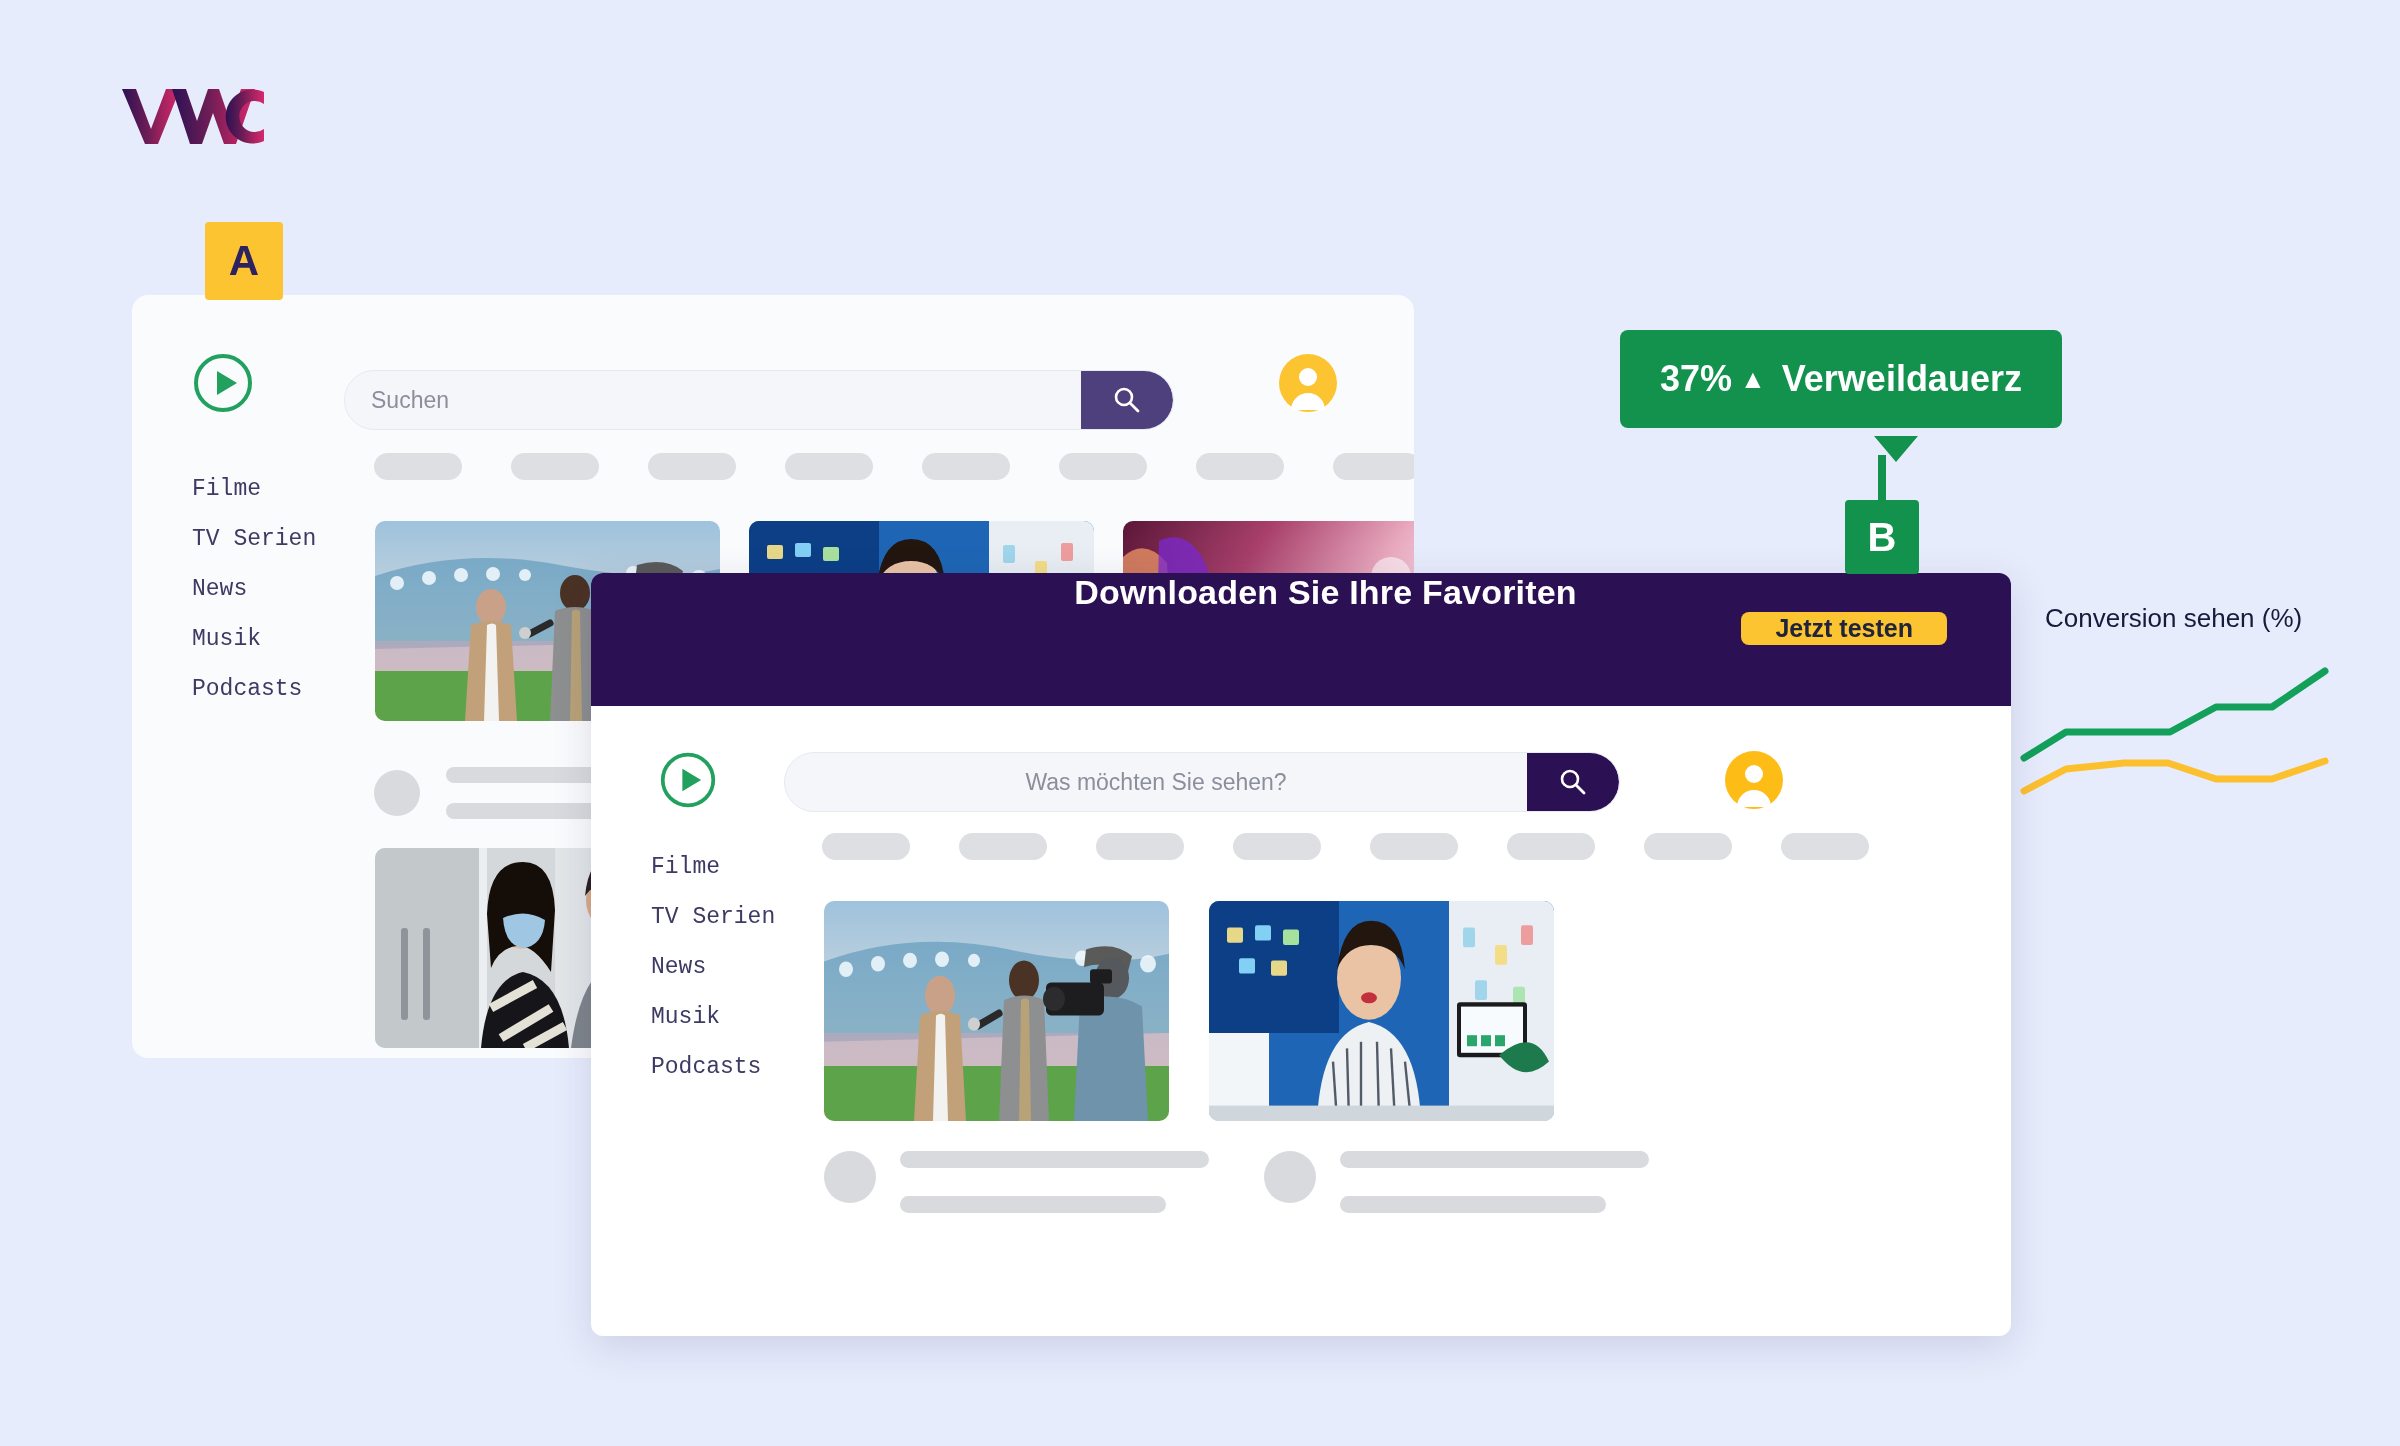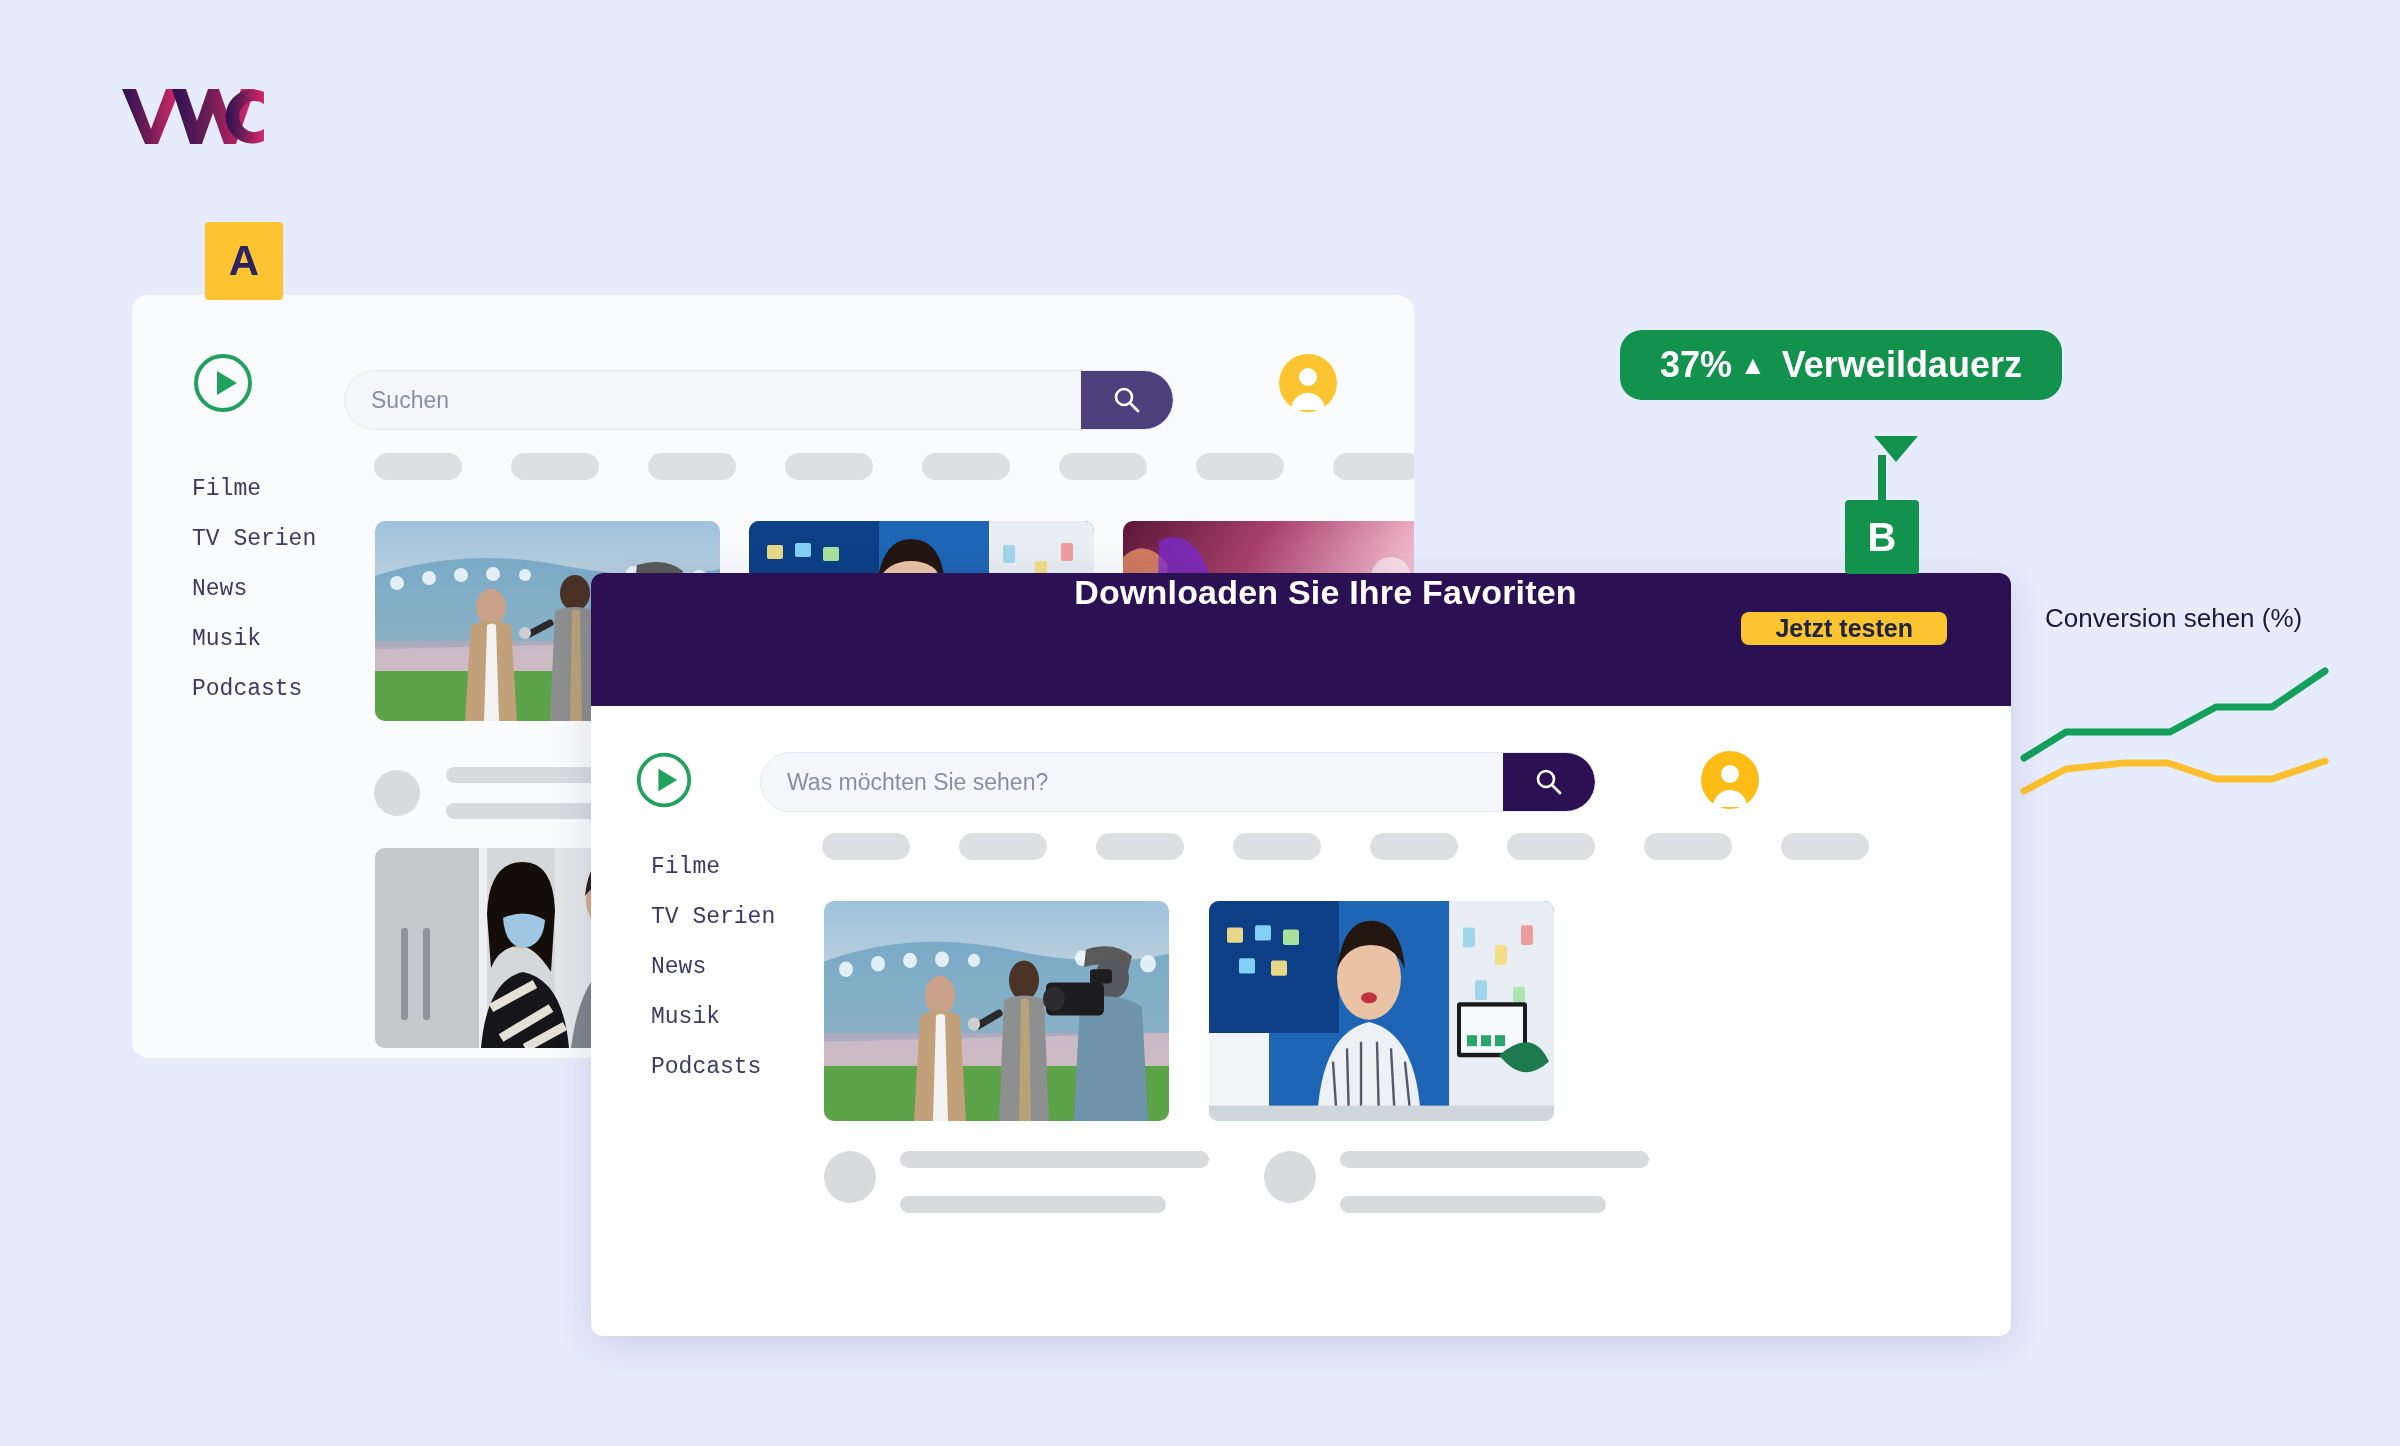--- a/index.html
+++ b/index.html
@@ -118,40 +118,40 @@
     flex-direction: column;
   }
   .b-banner-title { color: #fff; font-size: 34px; font-weight: bold; letter-spacing: .2px; }
   .b-cta {
     margin-left: auto;
     background: #fcc430; color: #20243b;
     font-size: 25px; font-weight: bold;
     border: none; border-radius: 8px;
     padding: 2px 34px; cursor: pointer;
   }
-  .b-top { position: absolute; left: 44px; top: 178px; width: 1300px; }
+  .b-top { position: absolute; left: 68px; top: 178px; width: 1300px; text-align: center; }
   .b-search { width: 836px; margin-left: 67px; }
   .b-avatar { margin-left: 105px; }
   .b-nav { position: absolute; left: 60px; top: 283px; }
   .b-nav li { margin-bottom: 27px; }
   .b-chips { position: absolute; left: 231px; top: 260px; }
   .b-chips .chip { width: 88px; height: 27px; margin-right: 49px; }
   .b-thumbs { position: absolute; left: 233px; top: 328px; display: flex; }
   .b-thumbs .thumb { width: 345px; height: 220px; margin-right: 40px; }
   .b-rows { position: absolute; left: 233px; top: 578px; display: flex; }
   .b-row { display: flex; align-items: flex-start; width: 385px; margin-right: 55px; }
   .b-row .skel-circle { width: 52px; height: 52px; flex: 0 0 auto; }
   .b-row .lines { margin-left: 24px; flex: 1 1 auto; }
   .b-row .skel-line { height: 17px; }
 
   
   .callout {
     position: absolute; left: 1620px; top: 330px;
-    background: #12924d; border-radius: 22px;
-    padding: 14px 40px;
+    background: #12924d; border-radius: 8px;
+    padding: 28px 40px;
     color: #fff; font-size: 36px; font-weight: bold;
     display: flex; align-items: center; gap: 16px;
     z-index: 6;
   }
   .callout .pct { font-weight: bold; }
   .callout .tri { font-size: 26px; line-height: 1; margin-left: -8px; }
   .callout-tail {
     position: absolute; left: 1874px; top: 436px;
     width: 0; height: 0;
     border-left: 22px solid transparent;

